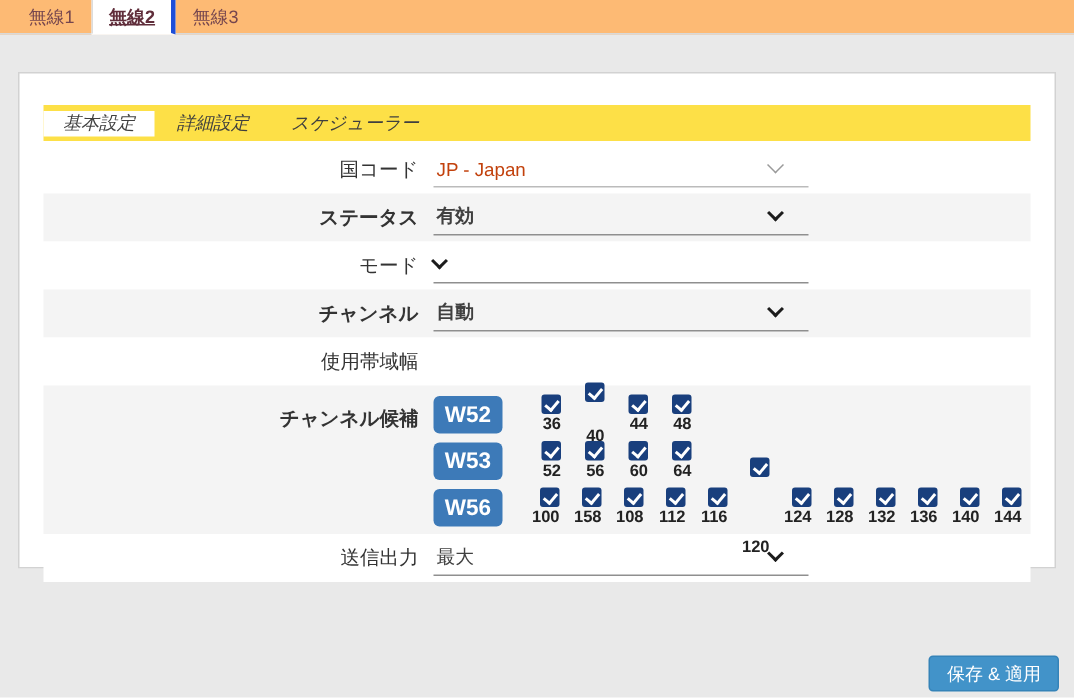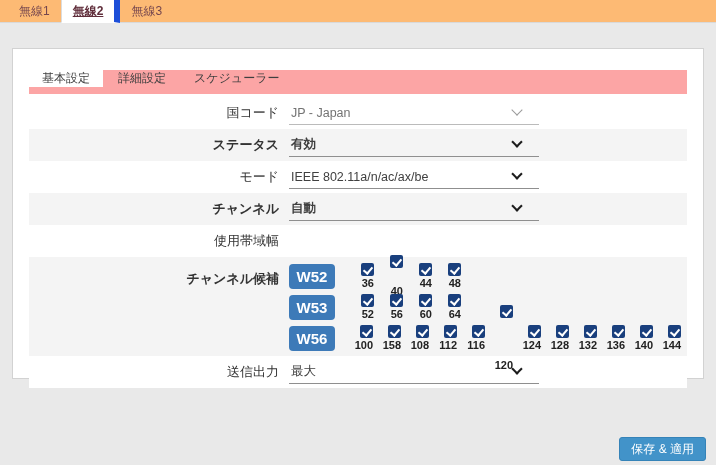--- a/index.html
+++ b/index.html
@@ -18,36 +18,37 @@
     position:absolute; left:0; top:0; width:716px; height:23px;
     background:#fdba74; border-bottom:1px solid #d9d9d9;
     display:flex; align-items:stretch; padding-left:8px;
   }
   .top-tab {
     display:flex; align-items:center; padding:0 11px;
     color:#75464e; font-size:12px; cursor:pointer;
   }
   .top-tab.active {
     background:#ffffff;
-    border-left:1px solid #dcdcdc; border-right:6px solid #1d4ed8;
+    border-left:1px solid #dcdcdc; border-right:3px solid #1d4ed8;
     margin-bottom:-1px; border-bottom:1px solid #ffffff;
     color:#602e3b; font-weight:bold;text-decoration:underline;
   }
 
   
   .panel {
     position:absolute; left:12px; top:48px; width:692px; height:331px;
     background:#ffffff; border:1px solid #d2d2d2;
     padding:21px 16px 0 16px;
   }
 
   
   .inner-tabbar {
-    display:flex; background:#fca5a5; height:24px; align-items:flex-start;
+    display:flex; background:#fde047; height:24px; align-items:center;
     margin-bottom:3px;
+    font-style:italic;
   }
   .inner-tab {
     display:flex; align-items:center; padding:0 13px; margin-right:2px;
     color:#3f3f3f; font-size:12px; cursor:pointer;
   }
   .inner-tab.active { background:#ffffff; }
 
   
   .form-row {
     display:flex; align-items:center; min-height:32px;
@@ -62,21 +63,21 @@
 
   
   .select {
     position:relative; width:250px; height:24px;
     border-bottom:1px solid #8f8f8f;
     display:flex; align-items:center; justify-content:space-between;
     cursor:pointer;
   }
   .select .select-value { font-size:12.5px; color:#404040; padding-left:2px; white-space:nowrap; }
   .select.disabled { border-bottom-color:#bbbbbb; }
-  .select.disabled .select-value { color:#737373; }
+  .select.disabled .select-value { color:#c2410c; }
   .chev {
     width:8px; height:8px; margin:-5px 18px 0 0;
     border-right:2.2px solid #1c1c1c; border-bottom:2.2px solid #1c1c1c;
     transform:rotate(45deg); flex:0 0 auto;
   }
   .select.disabled .chev { border-color:#9a9a9a; border-width:1.6px; }
 
   
   .channels-row { align-items:flex-start; padding:5px 0 4px 0; }
   .channels-row .row-label { margin-top:8px; }
@@ -146,21 +147,20 @@
         <span class="select-value">有効</span>
         <span class="chev"></span>
       </div>
     </div>
   </div>
 
   <div class="form-row">
     <div class="row-label">モード</div>
     <div class="row-field">
       <div class="select">
-        <span class="select-value">IEEE 802.11a/n/ac/ax/be</span>
         <span class="chev"></span>
       </div>
     </div>
   </div>
 
   <div class="form-row alt">
     <div class="row-label">チャンネル</div>
     <div class="row-field">
       <div class="select">
         <span class="select-value">自動</span>

